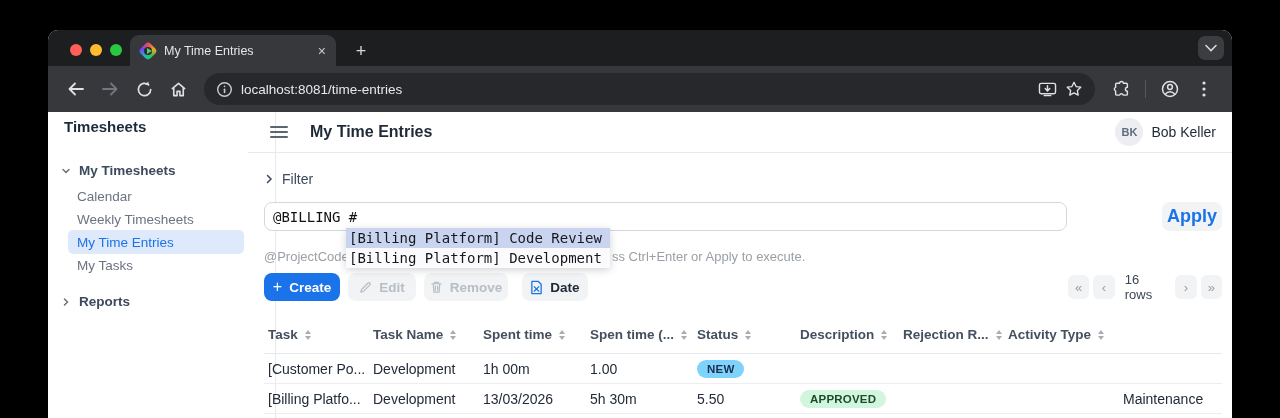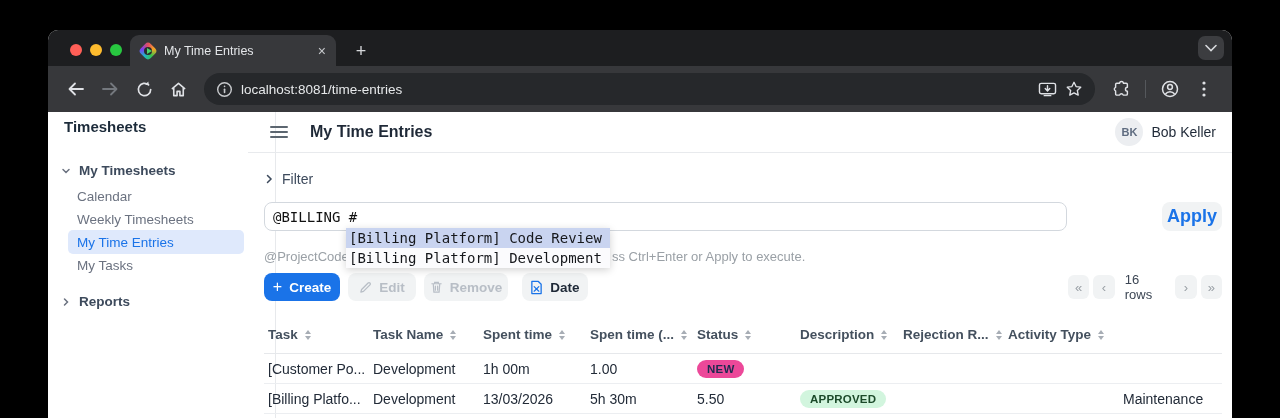--- a/index.html
+++ b/index.html
@@ -105,21 +105,21 @@
   .th { display:flex; align-items:center; gap:7px; padding-left:4px; font-size:13.5px;
     font-weight:700; color:#44505e; white-space:nowrap; overflow:hidden; }
   .sort { display:inline-flex; flex-direction:column; gap:2px; }
   .sort i { width:0; height:0; border-left:3.5px solid transparent; border-right:3.5px solid transparent; }
   .sort .up { border-bottom:4px solid #a7adb5; }
   .sort .dn { border-top:4px solid #a7adb5; }
   .tbody-row { height:30px; border-bottom:1px solid #eceef1; }
   .td { display:flex; align-items:center; padding-left:4px; font-size:14px; color:#222b38;
     white-space:nowrap; overflow:hidden; }
   .badge { font-size:11.5px; font-weight:700; padding:3px 10px; border-radius:10px; letter-spacing:.2px; }
-  .badge.new { background:#ec4899; color:#1d2b4f; }
+  .badge.new { background:#7dd3fc; color:#1d2b4f; }
   .badge.approved { background:#d2f5de; color:#1c4a2a; }
 </style>
 </head>
 <body>
 
 <div class="window">
 
   <div class="tabstrip">
     <div class="traffic">
       <span class="light red"></span>

